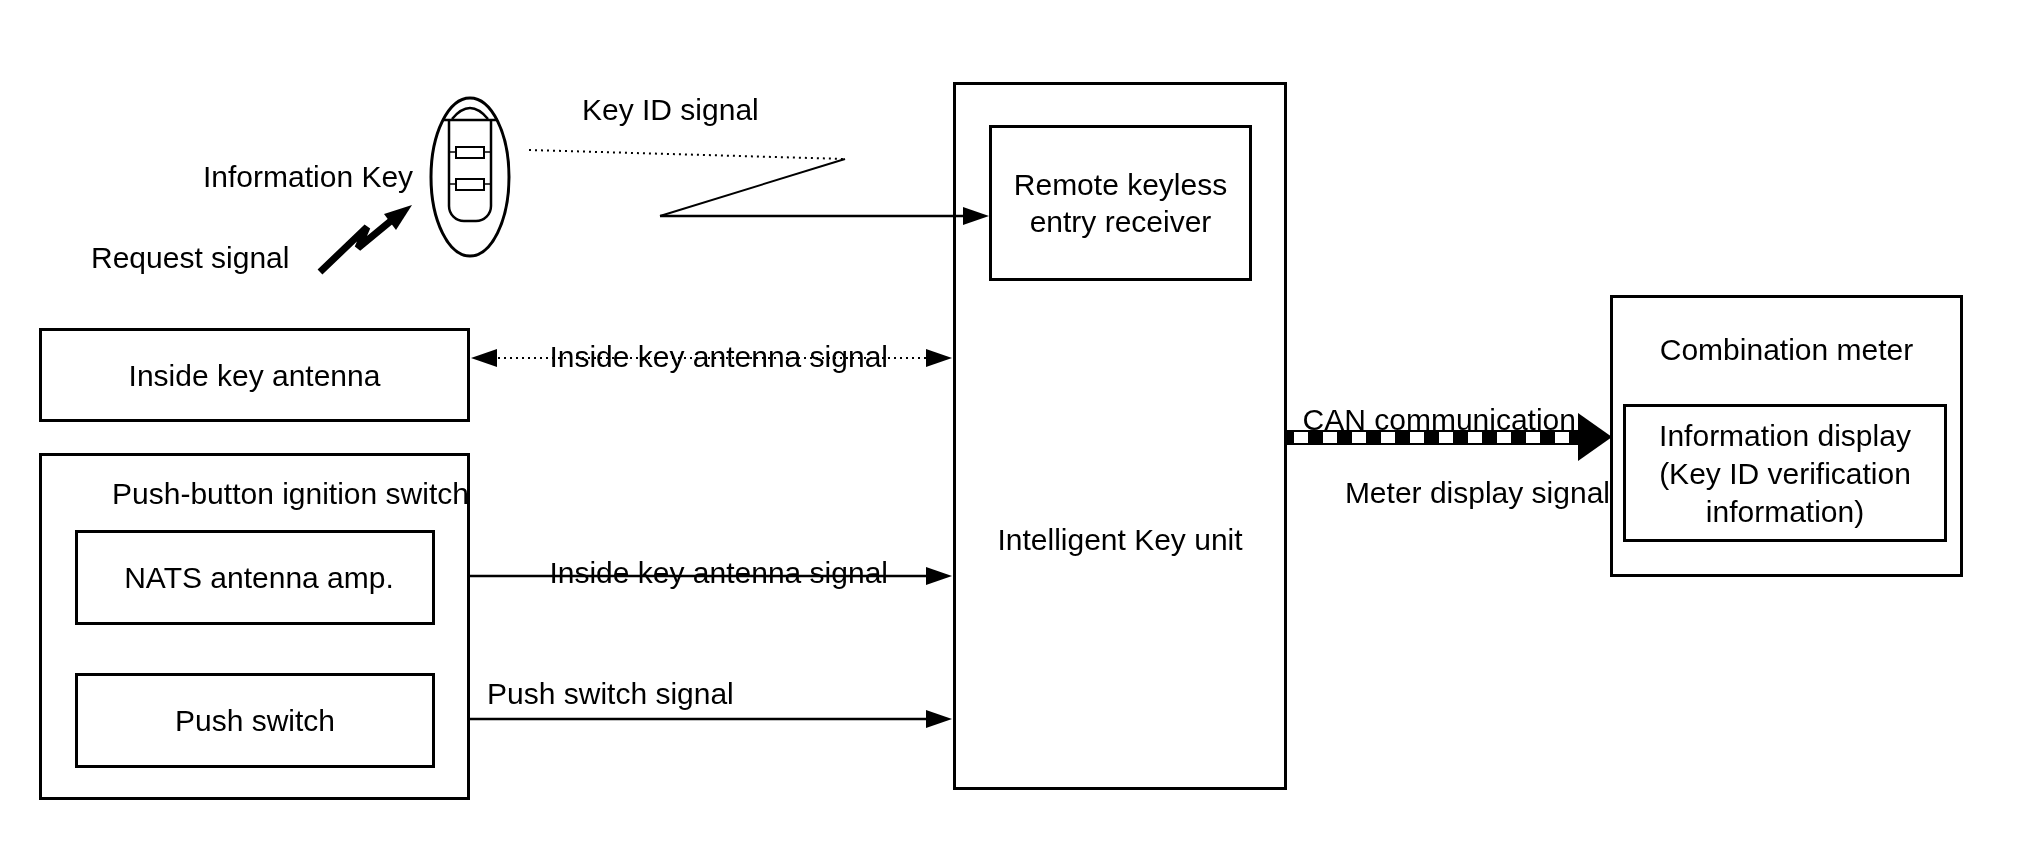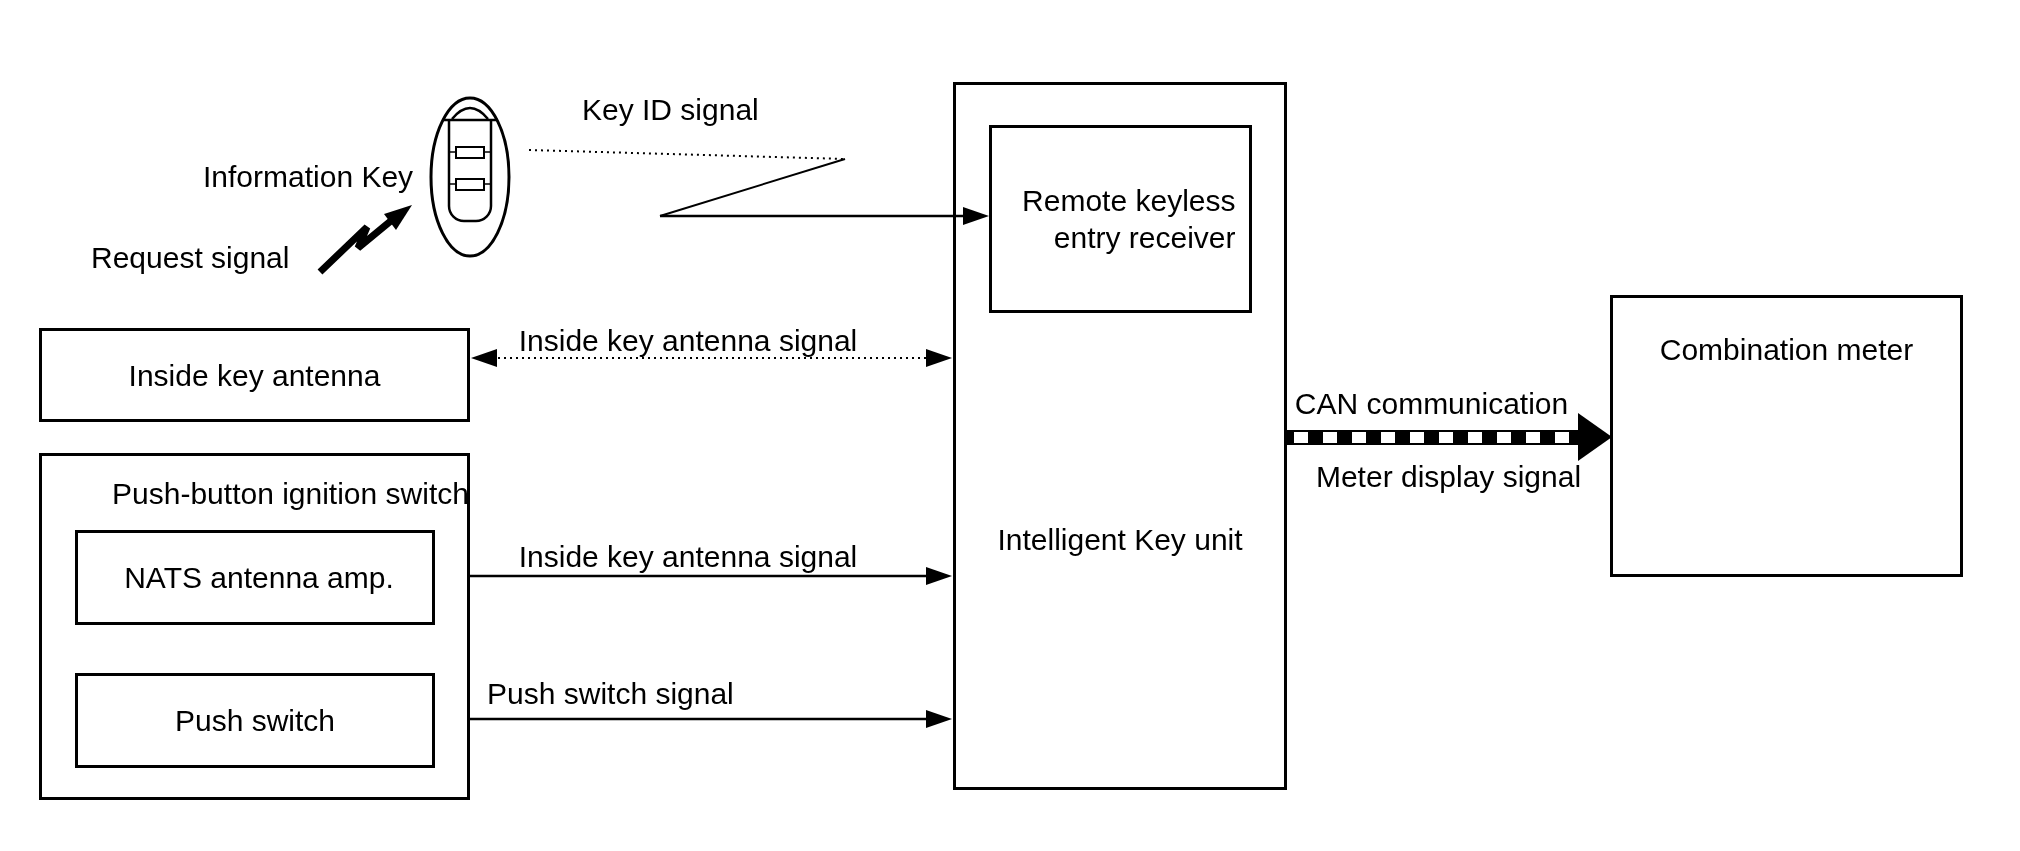--- a/index.html
+++ b/index.html
@@ -20,21 +20,21 @@
   }
   .center-flex{
     display:flex;align-items:center;justify-content:center;text-align:center;
   }
   .lbl{
     position:absolute;
     font-size:30px;
     line-height:34px;
     white-space:nowrap;
   }
-  .lbl-center{text-align:center;}
+  .lbl-center{text-align:right;margin-top:16px;}
   .box-text{font-size:30px;line-height:37px;}
   .transparent-box{background:transparent;}
 </style>
 </head>
 <body>
 
 <div class="diagram">
 
   <svg class="overlay" viewBox="0 0 2020 851" xmlns="http://www.w3.org/2000/svg">
 
@@ -116,22 +116,29 @@
   </div>
 
   <div class="box transparent-box" style="left:953px;top:82px;width:334px;height:708px;">
     <div class="box-text" style="position:absolute;left:0;top:436px;width:100%;text-align:center;">Intelligent Key unit</div>
   </div>
 
   <div class="box center-flex" style="left:75px;top:673px;width:360px;height:95px;">
     <span class="box-text">Push switch</span>
   </div>
 
-  <div class="box center-flex" style="left:989px;top:125px;width:263px;height:188px;text-align:right;">
+  <div class="box center-flex" style="left:989px;top:125px;width:263px;height:156px;">
     <span class="box-text" style="width:230px;">Remote keyless entry receiver</span>
   </div>
 
   <div class="box" style="left:1610px;top:295px;width:353px;height:282px;">
     <div class="box-text" style="position:absolute;left:0;top:33px;width:100%;text-align:center;">Combination meter</div>
   </div>
 
+  <div class="box" style="left:1623px;top:404px;width:324px;height:138px;">
+    <div style="width:100%;text-align:center;font-size:30px;line-height:38px;padding-top:10px;">
+      <div>Information display</div>
+      <div>(Key ID verification</div>
+      <div>information)</div>
+    </div>
+  </div>
 
 </div>
 
 </body></html>

